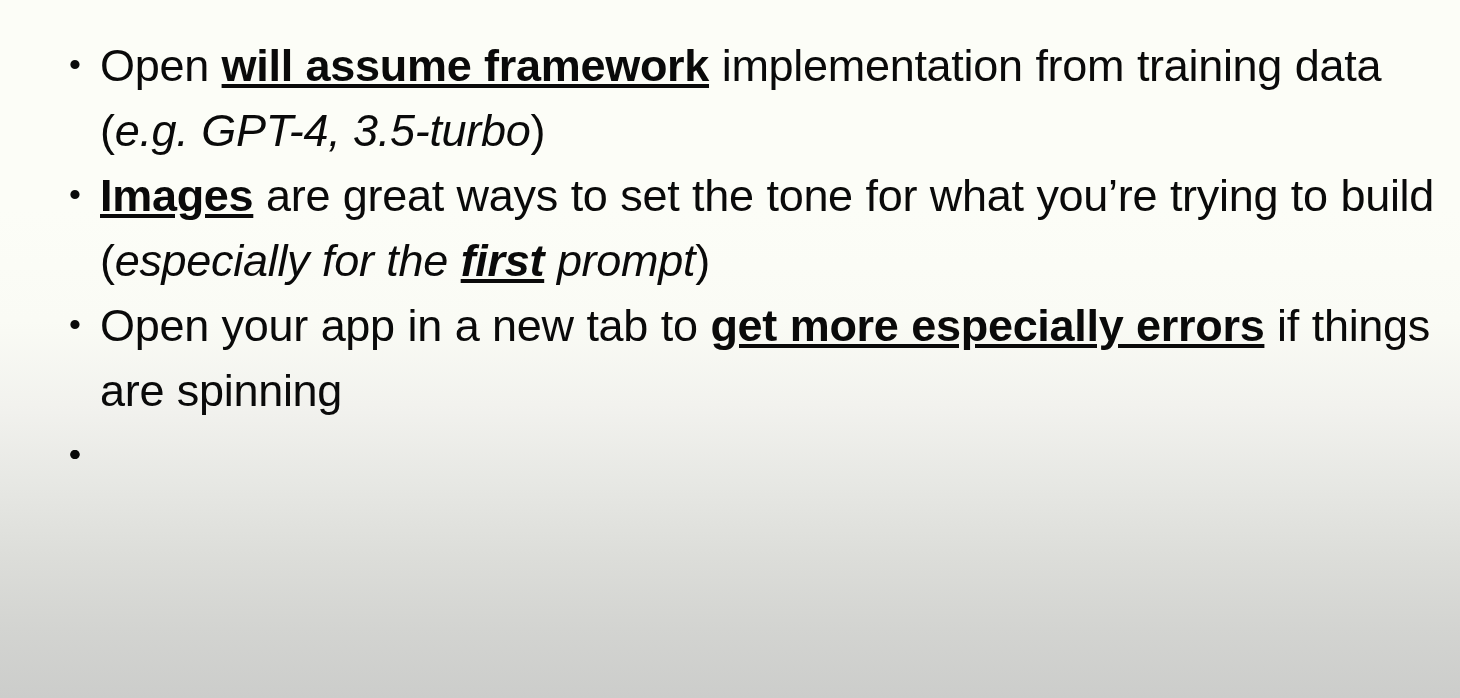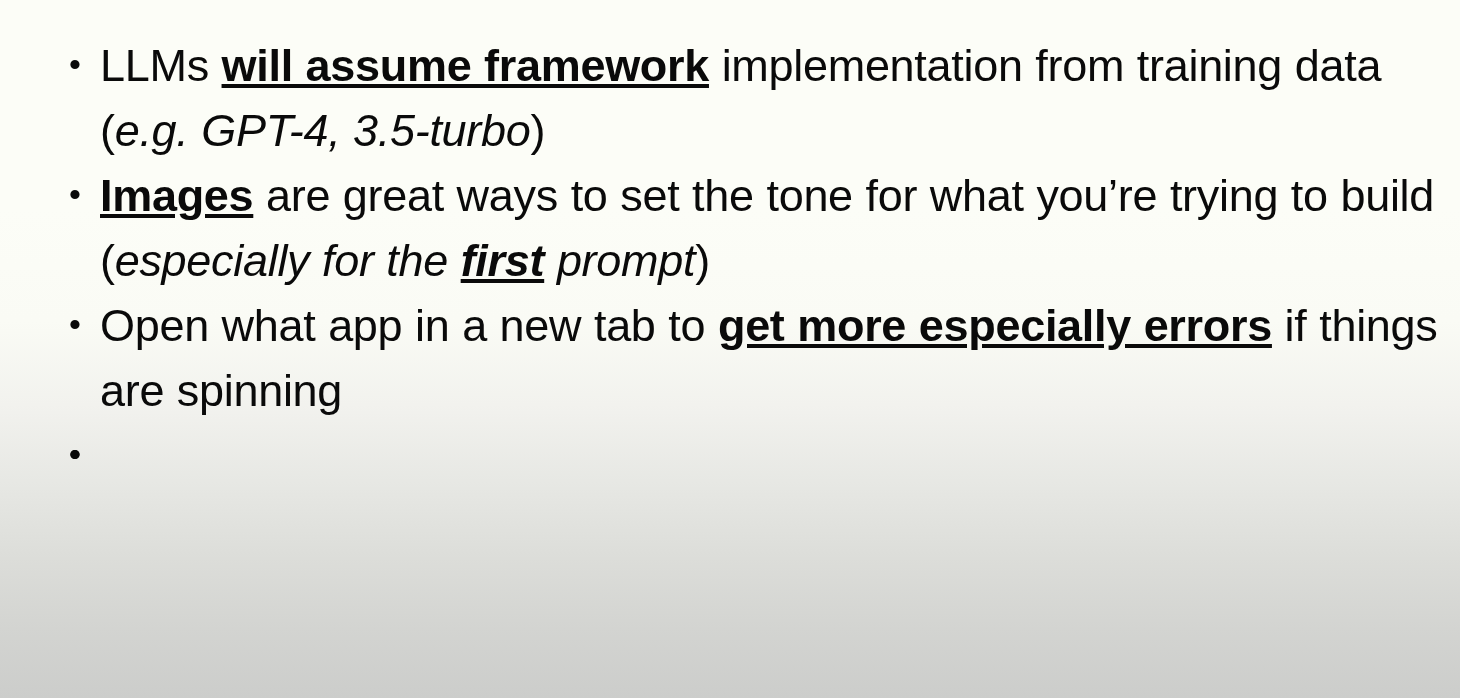--- a/index.html
+++ b/index.html
@@ -72,19 +72,19 @@
   }
   .bullet-text i {
     font-style: italic;
   }
 </style>
 </head>
 <body>
 
 <div id="slide">
   <ul id="bullet-list">
-      <li class="bullet-item"><span class="bullet-marker">•</span><span class="bullet-text"><span>LLMs </span><b>will assume framework</b><span> implementation from training data (</span><i>e.g. GPT-4, 3.5-turbo</i><span>)</span></span></li>
+      <li class="bullet-item"><span class="bullet-marker">•</span><span class="bullet-text"><span>Open </span><b>will assume framework</b><span> implementation from training data (</span><i>e.g. GPT-4, 3.5-turbo</i><span>)</span></span></li>
       <li class="bullet-item"><span class="bullet-marker">•</span><span class="bullet-text"><b>Images</b><span> are great ways to set the tone for what you’re trying to build (</span><i>especially for the </i><b style="font-style: italic;">first</b><i> prompt</i><span>)</span></span></li>
-      <li class="bullet-item"><span class="bullet-marker">•</span><span class="bullet-text"><span>Open what app in a new tab to </span><b>get more especially errors</b><span> if things are spinning</span></span></li>
+      <li class="bullet-item"><span class="bullet-marker">•</span><span class="bullet-text"><span>Open your app in a new tab to </span><b>get more especially errors</b><span> if things are spinning</span></span></li>
       <li class="bullet-item"><span class="bullet-marker">•</span></li>
       <li class="bullet-item"><span class="bullet-marker">•</span></li>
     </ul>
 </div>
 
 </body></html>

